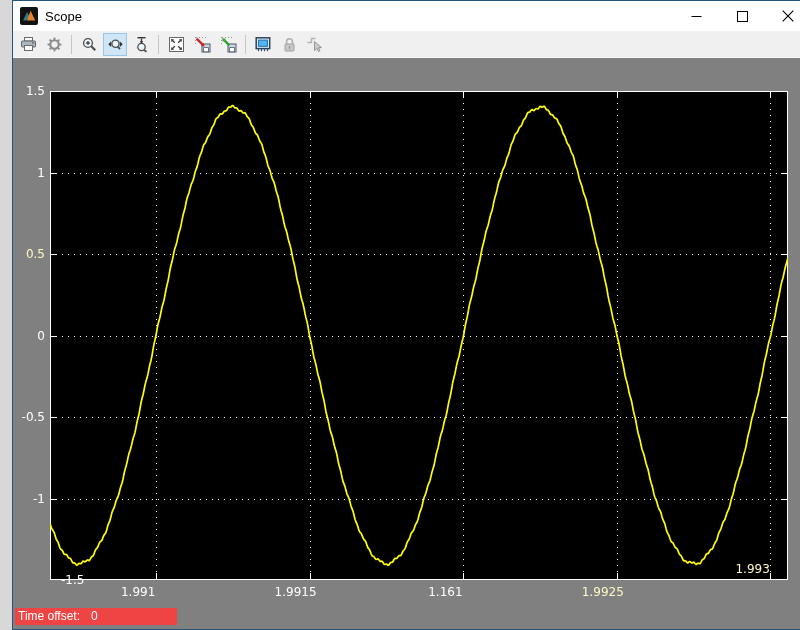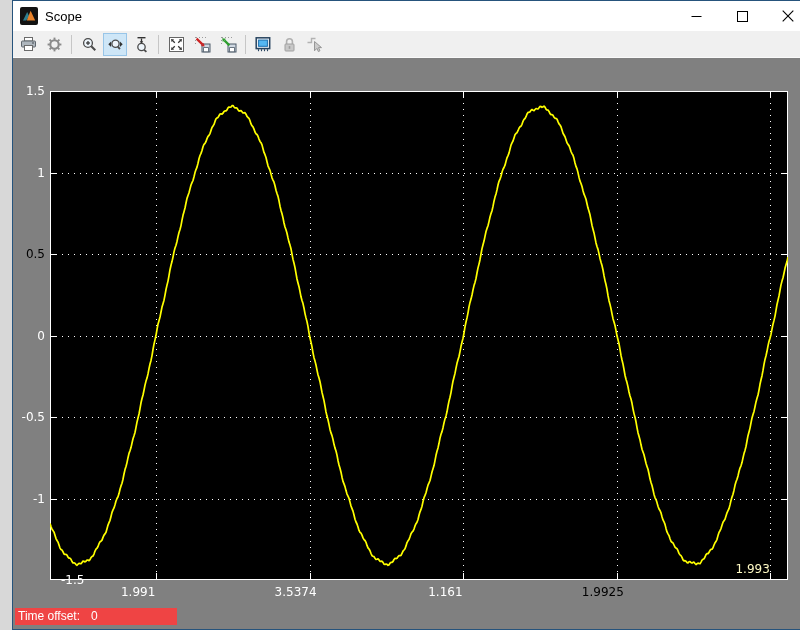--- a/index.html
+++ b/index.html
@@ -241,26 +241,26 @@
           <line x1="0" y1="408.5" x2="7" y2="408.5" stroke="#ffffff" stroke-width="1" shape-rendering="crispEdges"></line>
           <line x1="738" y1="408.5" x2="731" y2="408.5" stroke="#ffffff" stroke-width="1" shape-rendering="crispEdges"></line>
           <rect x="0.5" y="0.5" width="737" height="488" fill="none" stroke="#ffffff" stroke-width="1" shape-rendering="crispEdges"></rect>
           <polyline points="0.0,432.5 1.0,435.5 2.0,438.2 3.0,439.6 4.0,441.1 5.0,444.3 6.0,447.6 7.0,449.5 8.0,451.1 9.0,454.1 10.0,457.1 11.0,458.6 12.0,459.1 13.0,460.8 14.0,462.9 15.0,463.5 16.0,463.3 17.0,464.2 18.0,466.2 19.0,467.2 20.0,467.2 21.0,468.3 22.0,470.5 23.0,471.9 24.0,471.9 25.0,472.2 26.0,473.6 27.0,474.3 28.0,473.2 29.0,472.3 30.0,472.6 31.0,472.7 32.0,471.4 33.0,470.1 34.0,470.3 35.0,470.9 36.0,470.2 37.0,469.0 38.0,469.1 39.0,469.7 40.0,468.6 41.0,466.6 42.0,465.5 43.0,465.0 44.0,463.1 45.0,460.1 46.0,458.1 47.0,457.2 48.0,455.5 49.0,452.7 50.0,450.8 51.0,450.2 52.0,449.1 53.0,446.4 54.0,444.1 55.0,442.9 56.0,441.2 57.0,437.7 58.0,434.1 59.0,431.7 60.0,429.3 61.0,425.5 62.0,421.4 63.0,418.9 64.0,416.9 65.0,413.7 66.0,410.0 67.0,407.5 68.0,405.8 69.0,402.6 70.0,398.3 71.0,394.9 72.0,392.2 73.0,388.2 74.0,383.0 75.0,378.6 76.0,375.5 77.0,371.6 78.0,366.7 79.0,362.4 80.0,359.7 81.0,356.6 82.0,352.1 83.0,347.8 84.0,344.8 85.0,341.5 86.0,336.4 87.0,331.1 88.0,327.0 89.0,323.0 90.0,317.6 91.0,311.8 92.0,307.5 93.0,304.0 94.0,299.3 95.0,294.1 96.0,290.1 97.0,287.1 98.0,282.9 99.0,277.6 100.0,273.0 101.0,269.4 102.0,264.6 103.0,258.5 104.0,253.1 105.0,248.9 106.0,244.3 107.0,238.5 108.0,233.2 109.0,229.7 110.0,226.0 111.0,221.0 112.0,216.1 113.0,212.7 114.0,209.2 115.0,204.1 116.0,198.5 117.0,194.1 118.0,190.1 119.0,184.7 120.0,178.7 121.0,174.2 122.0,170.6 123.0,166.1 124.0,160.9 125.0,157.0 126.0,154.2 127.0,150.5 128.0,145.6 129.0,141.5 130.0,138.5 131.0,134.6 132.0,129.2 133.0,124.3 134.0,120.8 135.0,117.0 136.0,112.0 137.0,107.4 138.0,104.5 139.0,101.8 140.0,97.9 141.0,94.0 142.0,91.6 143.0,89.5 144.0,85.8 145.0,81.6 146.0,78.6 147.0,76.1 148.0,72.3 149.0,67.8 150.0,64.5 151.0,62.4 152.0,59.5 153.0,55.8 154.0,53.3 155.0,52.3 156.0,50.5 157.0,47.6 158.0,45.3 159.0,44.3 160.0,42.6 161.0,39.4 162.0,36.5 163.0,35.0 164.0,33.4 165.0,30.4 166.0,27.8 167.0,26.9 168.0,26.4 169.0,24.7 170.0,23.0 171.0,22.8 172.0,23.2 173.0,22.2 174.0,20.5 175.0,19.9 176.0,20.0 177.0,18.9 178.0,16.9 179.0,16.0 180.0,16.3 181.0,16.0 182.0,14.7 183.0,14.6 184.0,16.0 185.0,17.0 186.0,16.8 187.0,17.1 188.0,18.8 189.0,20.1 190.0,19.8 191.0,19.6 192.0,20.8 193.0,22.0 194.0,21.8 195.0,21.7 196.0,23.2 197.0,25.4 198.0,26.5 199.0,27.3 200.0,29.8 201.0,32.9 202.0,34.8 203.0,35.9 204.0,38.1 205.0,41.0 206.0,42.8 207.0,43.5 208.0,45.2 209.0,48.1 210.0,50.4 211.0,51.7 212.0,53.9 213.0,57.8 214.0,61.4 215.0,63.7 216.0,66.5 217.0,70.8 218.0,74.8 219.0,77.2 220.0,79.4 221.0,83.1 222.0,86.8 223.0,89.1 224.0,91.2 225.0,94.8 226.0,99.2 227.0,102.5 228.0,105.4 229.0,109.8 230.0,115.2 231.0,119.4 232.0,122.7 233.0,126.9 234.0,132.0 235.0,136.0 236.0,138.7 237.0,142.2 238.0,146.9 239.0,151.1 240.0,154.1 241.0,157.8 242.0,163.1 243.0,168.4 244.0,172.3 245.0,176.6 246.0,182.3 247.0,188.0 248.0,192.0 249.0,195.7 250.0,200.7 251.0,205.8 252.0,209.5 253.0,212.6 254.0,217.2 255.0,222.6 256.0,226.9 257.0,230.6 258.0,235.7 259.0,241.8 260.0,247.0 261.0,251.1 262.0,255.9 263.0,261.8 264.0,266.7 265.0,270.1 266.0,274.0 267.0,279.1 268.0,283.7 269.0,287.0 270.0,290.7 271.0,296.0 272.0,301.4 273.0,305.5 274.0,309.6 275.0,315.2 276.0,321.0 277.0,325.1 278.0,328.7 279.0,333.4 280.0,338.4 281.0,341.9 282.0,344.6 283.0,348.5 284.0,353.3 285.0,357.1 286.0,360.0 287.0,364.1 288.0,369.5 289.0,374.0 290.0,377.2 291.0,381.2 292.0,386.2 293.0,390.4 294.0,392.9 295.0,395.6 296.0,399.6 297.0,403.1 298.0,405.1 299.0,407.3 300.0,411.1 301.0,415.0 302.0,417.6 303.0,420.1 304.0,424.0 305.0,428.3 306.0,431.0 307.0,433.0 308.0,436.0 309.0,439.4 310.0,441.4 311.0,442.2 312.0,444.1 313.0,446.9 314.0,448.7 315.0,449.5 316.0,451.3 317.0,454.4 318.0,456.9 319.0,458.0 320.0,459.7 321.0,462.5 322.0,464.7 323.0,465.2 324.0,465.6 325.0,467.2 326.0,468.5 327.0,468.2 328.0,467.8 329.0,468.9 330.0,470.3 331.0,470.4 332.0,470.2 333.0,471.4 334.0,473.2 335.0,473.5 336.0,473.0 337.0,473.4 338.0,474.3 339.0,473.9 340.0,472.2 341.0,471.3 342.0,471.3 343.0,470.5 344.0,468.5 345.0,467.3 346.0,467.6 347.0,467.3 348.0,465.8 349.0,464.6 350.0,464.7 351.0,464.4 352.0,462.3 353.0,460.1 354.0,459.0 355.0,457.8 356.0,454.9 357.0,451.6 358.0,449.8 359.0,448.5 360.0,445.8 361.0,442.8 362.0,441.1 363.0,440.2 364.0,438.1 365.0,434.9 366.0,432.7 367.0,431.2 368.0,428.5 369.0,424.3 370.0,420.8 371.0,418.4 372.0,415.2 373.0,410.6 374.0,406.7 375.0,404.4 376.0,401.7 377.0,397.8 378.0,394.1 379.0,391.9 380.0,389.5 381.0,385.4 382.0,381.0 383.0,377.8 384.0,374.6 385.0,369.7 386.0,364.3 387.0,360.3 388.0,356.9 389.0,352.3 390.0,347.1 391.0,343.3 392.0,340.6 393.0,336.7 394.0,331.9 395.0,327.9 396.0,324.9 397.0,320.8 398.0,315.2 399.0,310.1 400.0,306.2 401.0,301.6 402.0,295.7 403.0,290.2 404.0,286.3 405.0,282.4 406.0,277.2 407.0,272.3 408.0,268.8 409.0,265.5 410.0,260.6 411.0,255.3 412.0,251.2 413.0,247.4 414.0,242.0 415.0,235.9 416.0,231.0 417.0,226.9 418.0,221.8 419.0,215.9 420.0,211.4 421.0,208.1 422.0,204.0 423.0,198.9 424.0,194.6 425.0,191.4 426.0,187.5 427.0,182.0 428.0,176.9 429.0,173.1 430.0,168.7 431.0,163.0 432.0,157.6 433.0,153.7 434.0,150.1 435.0,145.3 436.0,140.5 437.0,137.4 438.0,134.7 439.0,130.6 440.0,126.0 441.0,122.6 442.0,119.7 443.0,115.4 444.0,110.2 445.0,106.1 446.0,103.0 447.0,98.9 448.0,94.0 449.0,90.3 450.0,88.1 451.0,85.2 452.0,81.3 453.0,78.2 454.0,76.5 455.0,74.2 456.0,70.4 457.0,66.8 458.0,64.6 459.0,62.1 460.0,58.1 461.0,54.1 462.0,51.9 463.0,50.0 464.0,46.9 465.0,43.8 466.0,42.4 467.0,41.7 468.0,39.7 469.0,37.2 470.0,35.8 471.0,35.2 472.0,33.3 473.0,30.3 474.0,28.3 475.0,27.5 476.0,25.7 477.0,23.0 478.0,21.4 479.0,21.3 480.0,20.9 481.0,19.3 482.0,18.5 483.0,19.2 484.0,19.6 485.0,18.5 486.0,17.5 487.0,17.8 488.0,18.0 489.0,16.8 490.0,15.4 491.0,15.5 492.0,16.3 493.0,15.8 494.0,15.2 495.0,16.2 496.0,18.1 497.0,19.0 498.0,19.1 499.0,20.4 500.0,22.7 501.0,23.7 502.0,23.6 503.0,24.3 504.0,26.2 505.0,27.3 506.0,27.3 507.0,28.1 508.0,30.6 509.0,32.9 510.0,34.0 511.0,35.7 512.0,39.0 513.0,42.3 514.0,44.0 515.0,45.7 516.0,48.7 517.0,51.8 518.0,53.4 519.0,54.6 520.0,57.2 521.0,60.5 522.0,62.6 523.0,64.3 524.0,67.6 525.0,72.0 526.0,75.4 527.0,77.9 528.0,81.6 529.0,86.4 530.0,90.1 531.0,92.5 532.0,95.5 533.0,99.7 534.0,103.2 535.0,105.5 536.0,108.3 537.0,112.7 538.0,117.1 539.0,120.3 540.0,123.8 541.0,129.0 542.0,134.4 543.0,138.3 544.0,141.9 545.0,146.8 546.0,151.9 547.0,155.5 548.0,158.4 549.0,162.6 550.0,167.5 551.0,171.3 552.0,174.5 553.0,179.0 554.0,184.7 555.0,189.6 556.0,193.5 557.0,198.4 558.0,204.5 559.0,209.7 560.0,213.4 561.0,217.6 562.0,222.9 563.0,227.7 564.0,230.9 565.0,234.5 566.0,239.6 567.0,244.8 568.0,248.7 569.0,252.7 570.0,258.4 571.0,264.4 572.0,269.0 573.0,273.1 574.0,278.5 575.0,284.2 576.0,288.3 577.0,291.6 578.0,295.9 579.0,301.0 580.0,305.0 581.0,308.0 582.0,312.3 583.0,317.8 584.0,322.6 585.0,326.3 586.0,330.8 587.0,336.6 588.0,341.7 589.0,345.2 590.0,348.9 591.0,353.8 592.0,358.2 593.0,361.0 594.0,363.7 595.0,368.0 596.0,372.3 597.0,375.4 598.0,378.3 599.0,382.8 600.0,387.8 601.0,391.5 602.0,394.5 603.0,398.7 604.0,403.4 605.0,406.6 606.0,408.6 607.0,411.6 608.0,415.3 609.0,418.0 610.0,419.5 611.0,421.9 612.0,425.7 613.0,428.9 614.0,430.8 615.0,433.4 616.0,437.4 617.0,440.9 618.0,442.8 619.0,444.6 620.0,447.7 621.0,450.3 622.0,451.3 623.0,451.9 624.0,454.0 625.0,456.2 626.0,457.1 627.0,457.7 628.0,459.7 629.0,462.4 630.0,463.9 631.0,464.6 632.0,466.4 633.0,468.9 634.0,469.9 635.0,469.7 636.0,470.2 637.0,471.6 638.0,471.9 639.0,470.8 640.0,470.5 641.0,471.6 642.0,472.1 643.0,471.4 644.0,471.2 645.0,472.5 646.0,473.5 647.0,472.8 648.0,472.1 649.0,472.5 650.0,472.7 651.0,471.1 652.0,469.1 653.0,468.3 654.0,467.8 655.0,466.0 656.0,463.7 657.0,462.7 658.0,462.6 659.0,461.4 660.0,459.3 661.0,458.3 662.0,458.2 663.0,456.8 664.0,454.0 665.0,451.8 666.0,450.5 667.0,448.3 668.0,444.6 669.0,441.4 670.0,439.7 671.0,437.6 672.0,434.2 673.0,431.2 674.0,429.7 675.0,428.2 676.0,425.1 677.0,421.8 678.0,419.7 679.0,417.6 680.0,413.9 681.0,409.4 682.0,406.1 683.0,403.3 684.0,399.2 685.0,394.3 686.0,390.8 687.0,388.3 688.0,384.9 689.0,380.5 690.0,377.1 691.0,374.8 692.0,371.6 693.0,366.9 694.0,362.6 695.0,359.4 696.0,355.5 697.0,350.0 698.0,344.7 699.0,341.0 700.0,337.1 701.0,331.9 702.0,326.9 703.0,323.5 704.0,320.4 705.0,315.8 706.0,310.9 707.0,307.3 708.0,304.0 709.0,299.1 710.0,293.3 711.0,288.7 712.0,284.7 713.0,279.4 714.0,273.3 715.0,268.4 716.0,264.8 717.0,260.3 718.0,254.9 719.0,250.4 720.0,247.3 721.0,243.4 722.0,238.1 723.0,233.2 724.0,229.4 725.0,225.1 726.0,219.3 727.0,213.5 728.0,209.2 729.0,204.9 730.0,199.4 731.0,193.9 732.0,190.1 733.0,186.8 734.0,182.2 735.0,177.3 736.0,173.7 737.0,170.6 738.0,166.1" fill="none" stroke="#ffff00" stroke-width="1.7" stroke-linejoin="round"></polyline>
         </svg>
     </div>
     <div class="status">
       <span>Time offset:</span><span class="val">0</span>
     </div>
   <div class="tick-label-x" style="left: 107.999px; top: 527px; width: 70px; color: rgb(255, 255, 255);">1.991</div>
-      <div class="tick-label-x" style="left: 261.621px; top: 527px; width: 70px; color: rgb(255, 255, 255);">3.5374</div>
+      <div class="tick-label-x" style="left: 261.621px; top: 527px; width: 70px; color: rgb(255, 255, 255);">1.9915</div>
       <div class="tick-label-x" style="left: 415.243px; top: 527px; width: 70px; color: rgb(255, 255, 255);">1.161</div>
-      <div class="tick-label-x" style="left: 568.865px; top: 527px; width: 70px; color: #000000;">1.9925</div>
+      <div class="tick-label-x" style="left: 568.865px; top: 527px; width: 70px; color: #fef9c3;">1.9925</div>
       <div class="tick-label-x" style="left: 722.487px; top: 504px; width: 70px; color: #fef9c3;">1.993</div>
       <div class="tick-label-y" style="left: 0px; top: 25px; width: 32px; color: rgb(255, 255, 255);">1.5</div>
       <div class="tick-label-y" style="left: 0px; top: 106.5px; width: 32px; color: rgb(255, 255, 255);">1</div>
-      <div class="tick-label-y" style="left: 0px; top: 188px; width: 32px; color: #000000;">0.5</div>
+      <div class="tick-label-y" style="left: 0px; top: 188px; width: 32px; color: #fef9c3;">0.5</div>
       <div class="tick-label-y" style="left: 0px; top: 269.5px; width: 32px; color: rgb(255, 255, 255);">0</div>
       <div class="tick-label-y" style="left: 0px; top: 351px; width: 32px; color: rgb(255, 255, 255);">-0.5</div>
       <div class="tick-label-y" style="left: 0px; top: 432.5px; width: 32px; color: rgb(255, 255, 255);">-1</div>
       <div class="tick-label-y" style="left: 0px; top: 514px; width: 32px; color: rgb(255, 255, 255); padding-left: 48px;">-1.5</div>
     </div>
 
 </div>
 
 </body></html>

